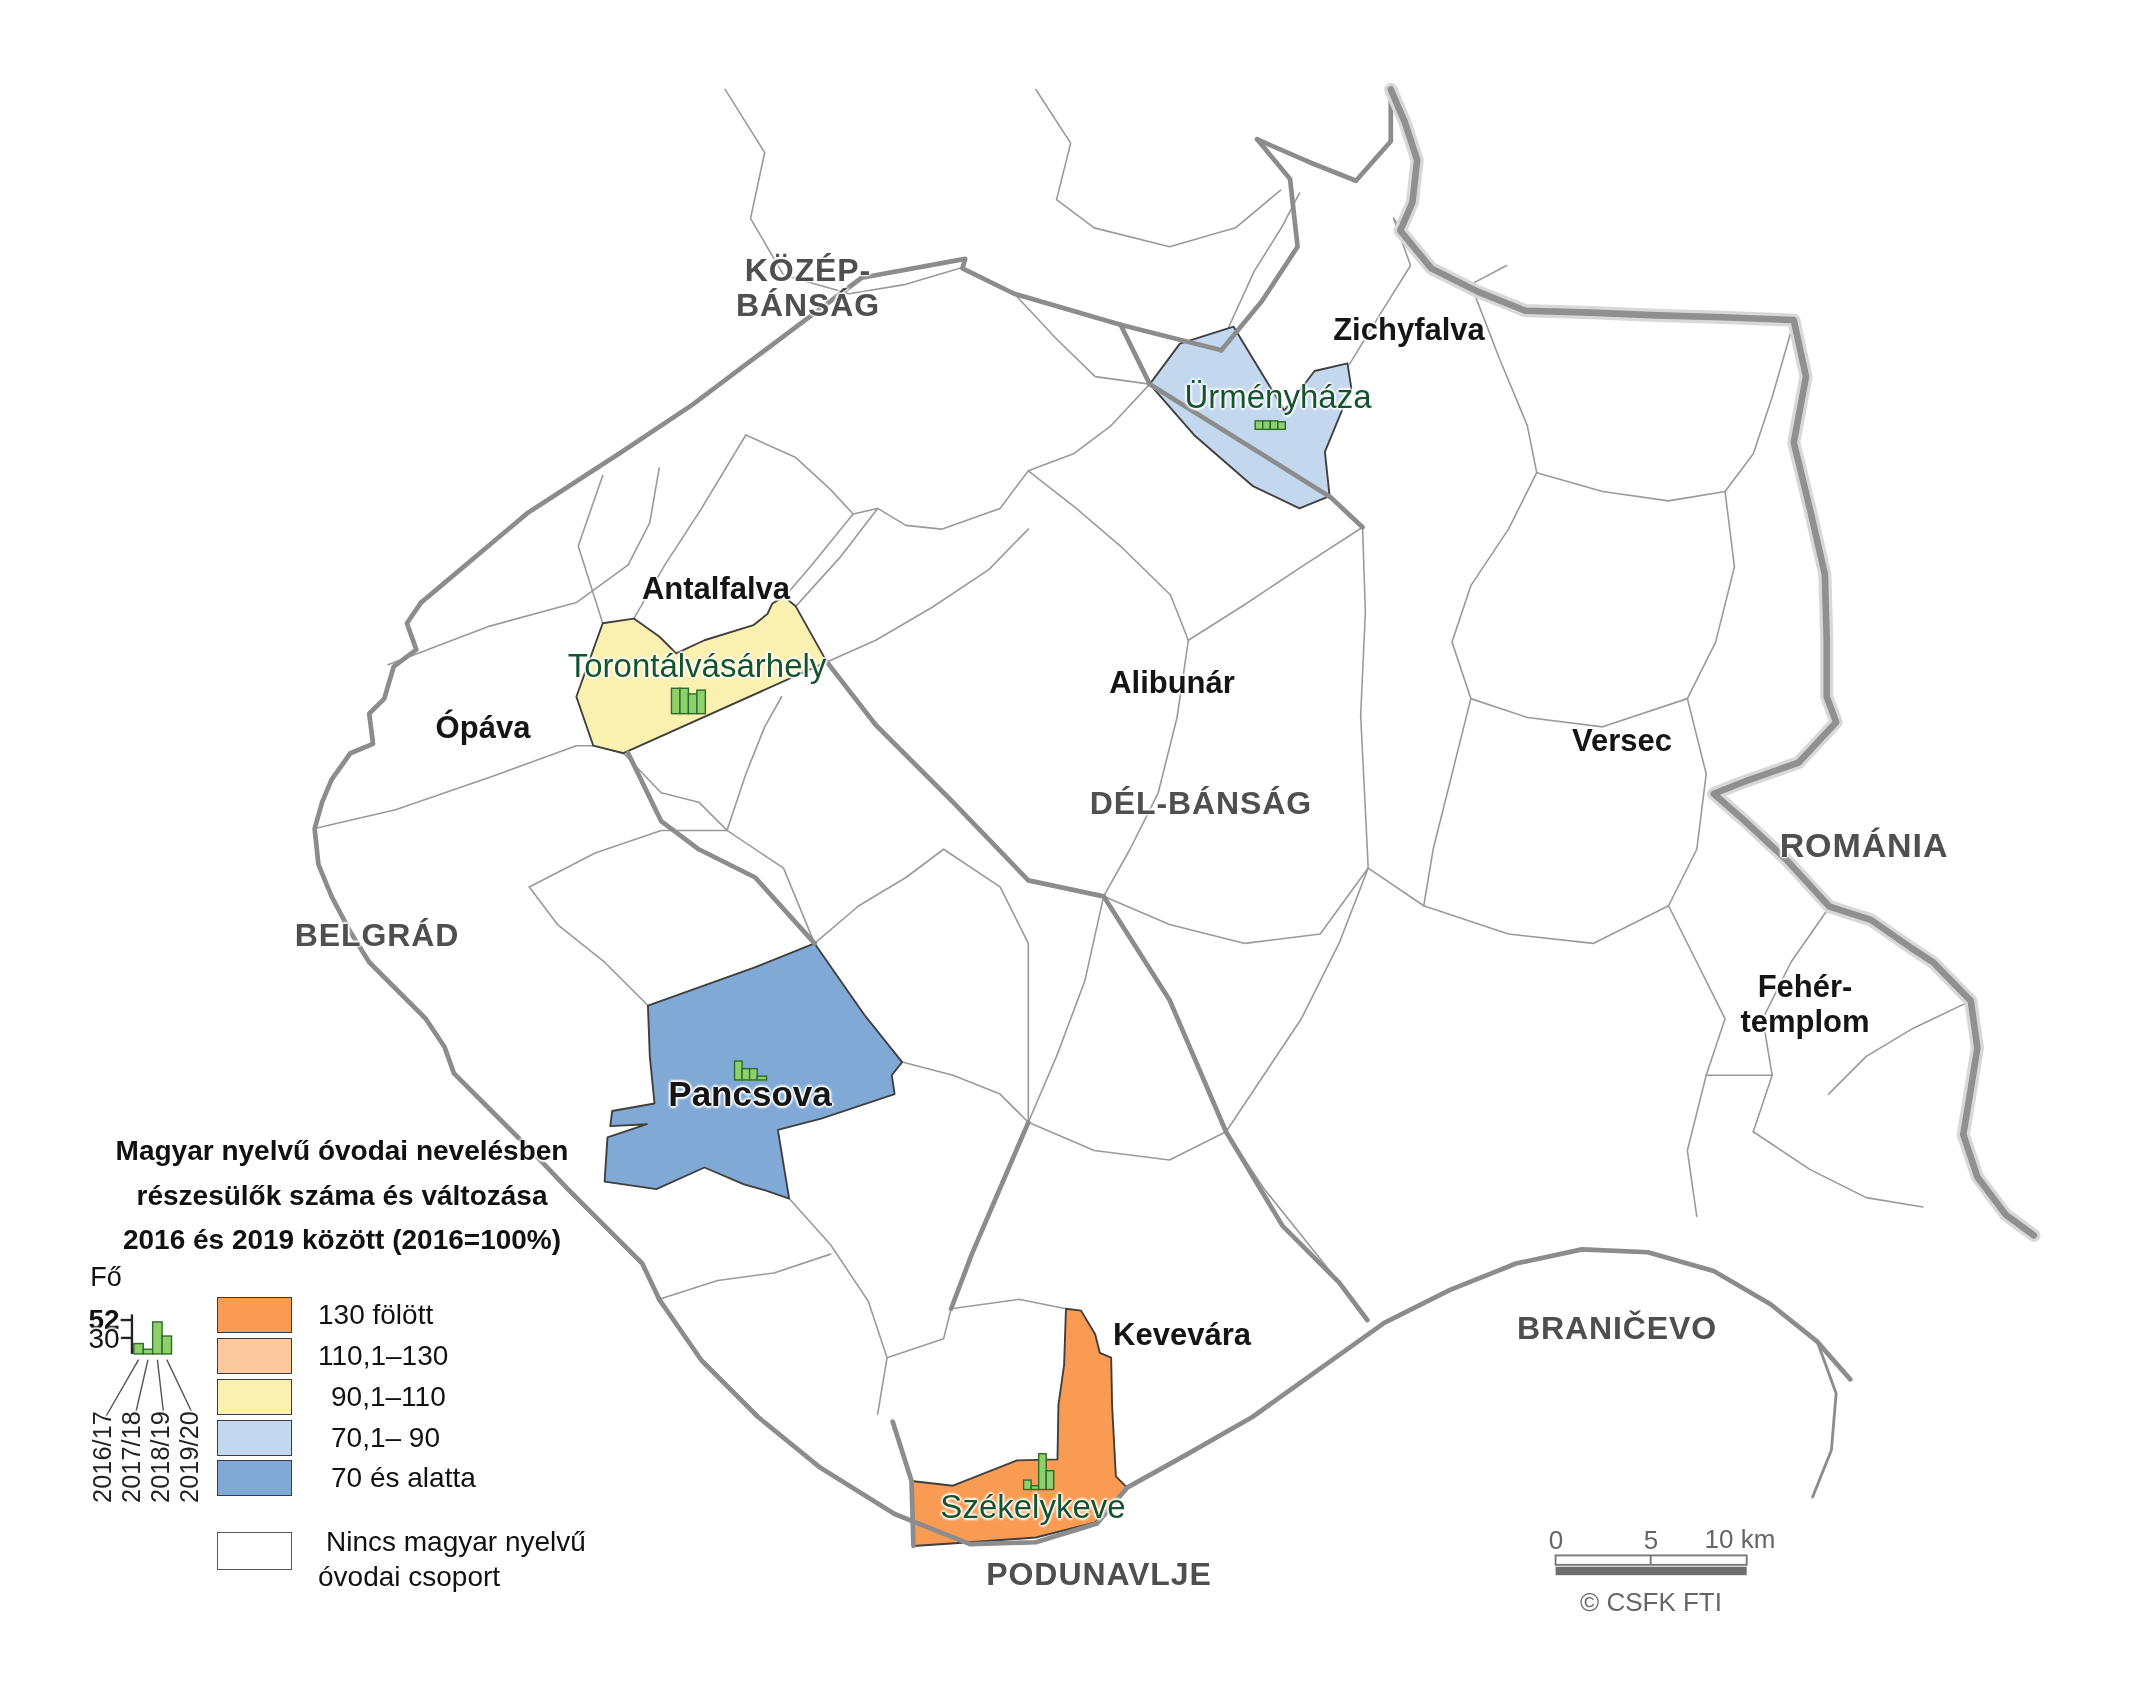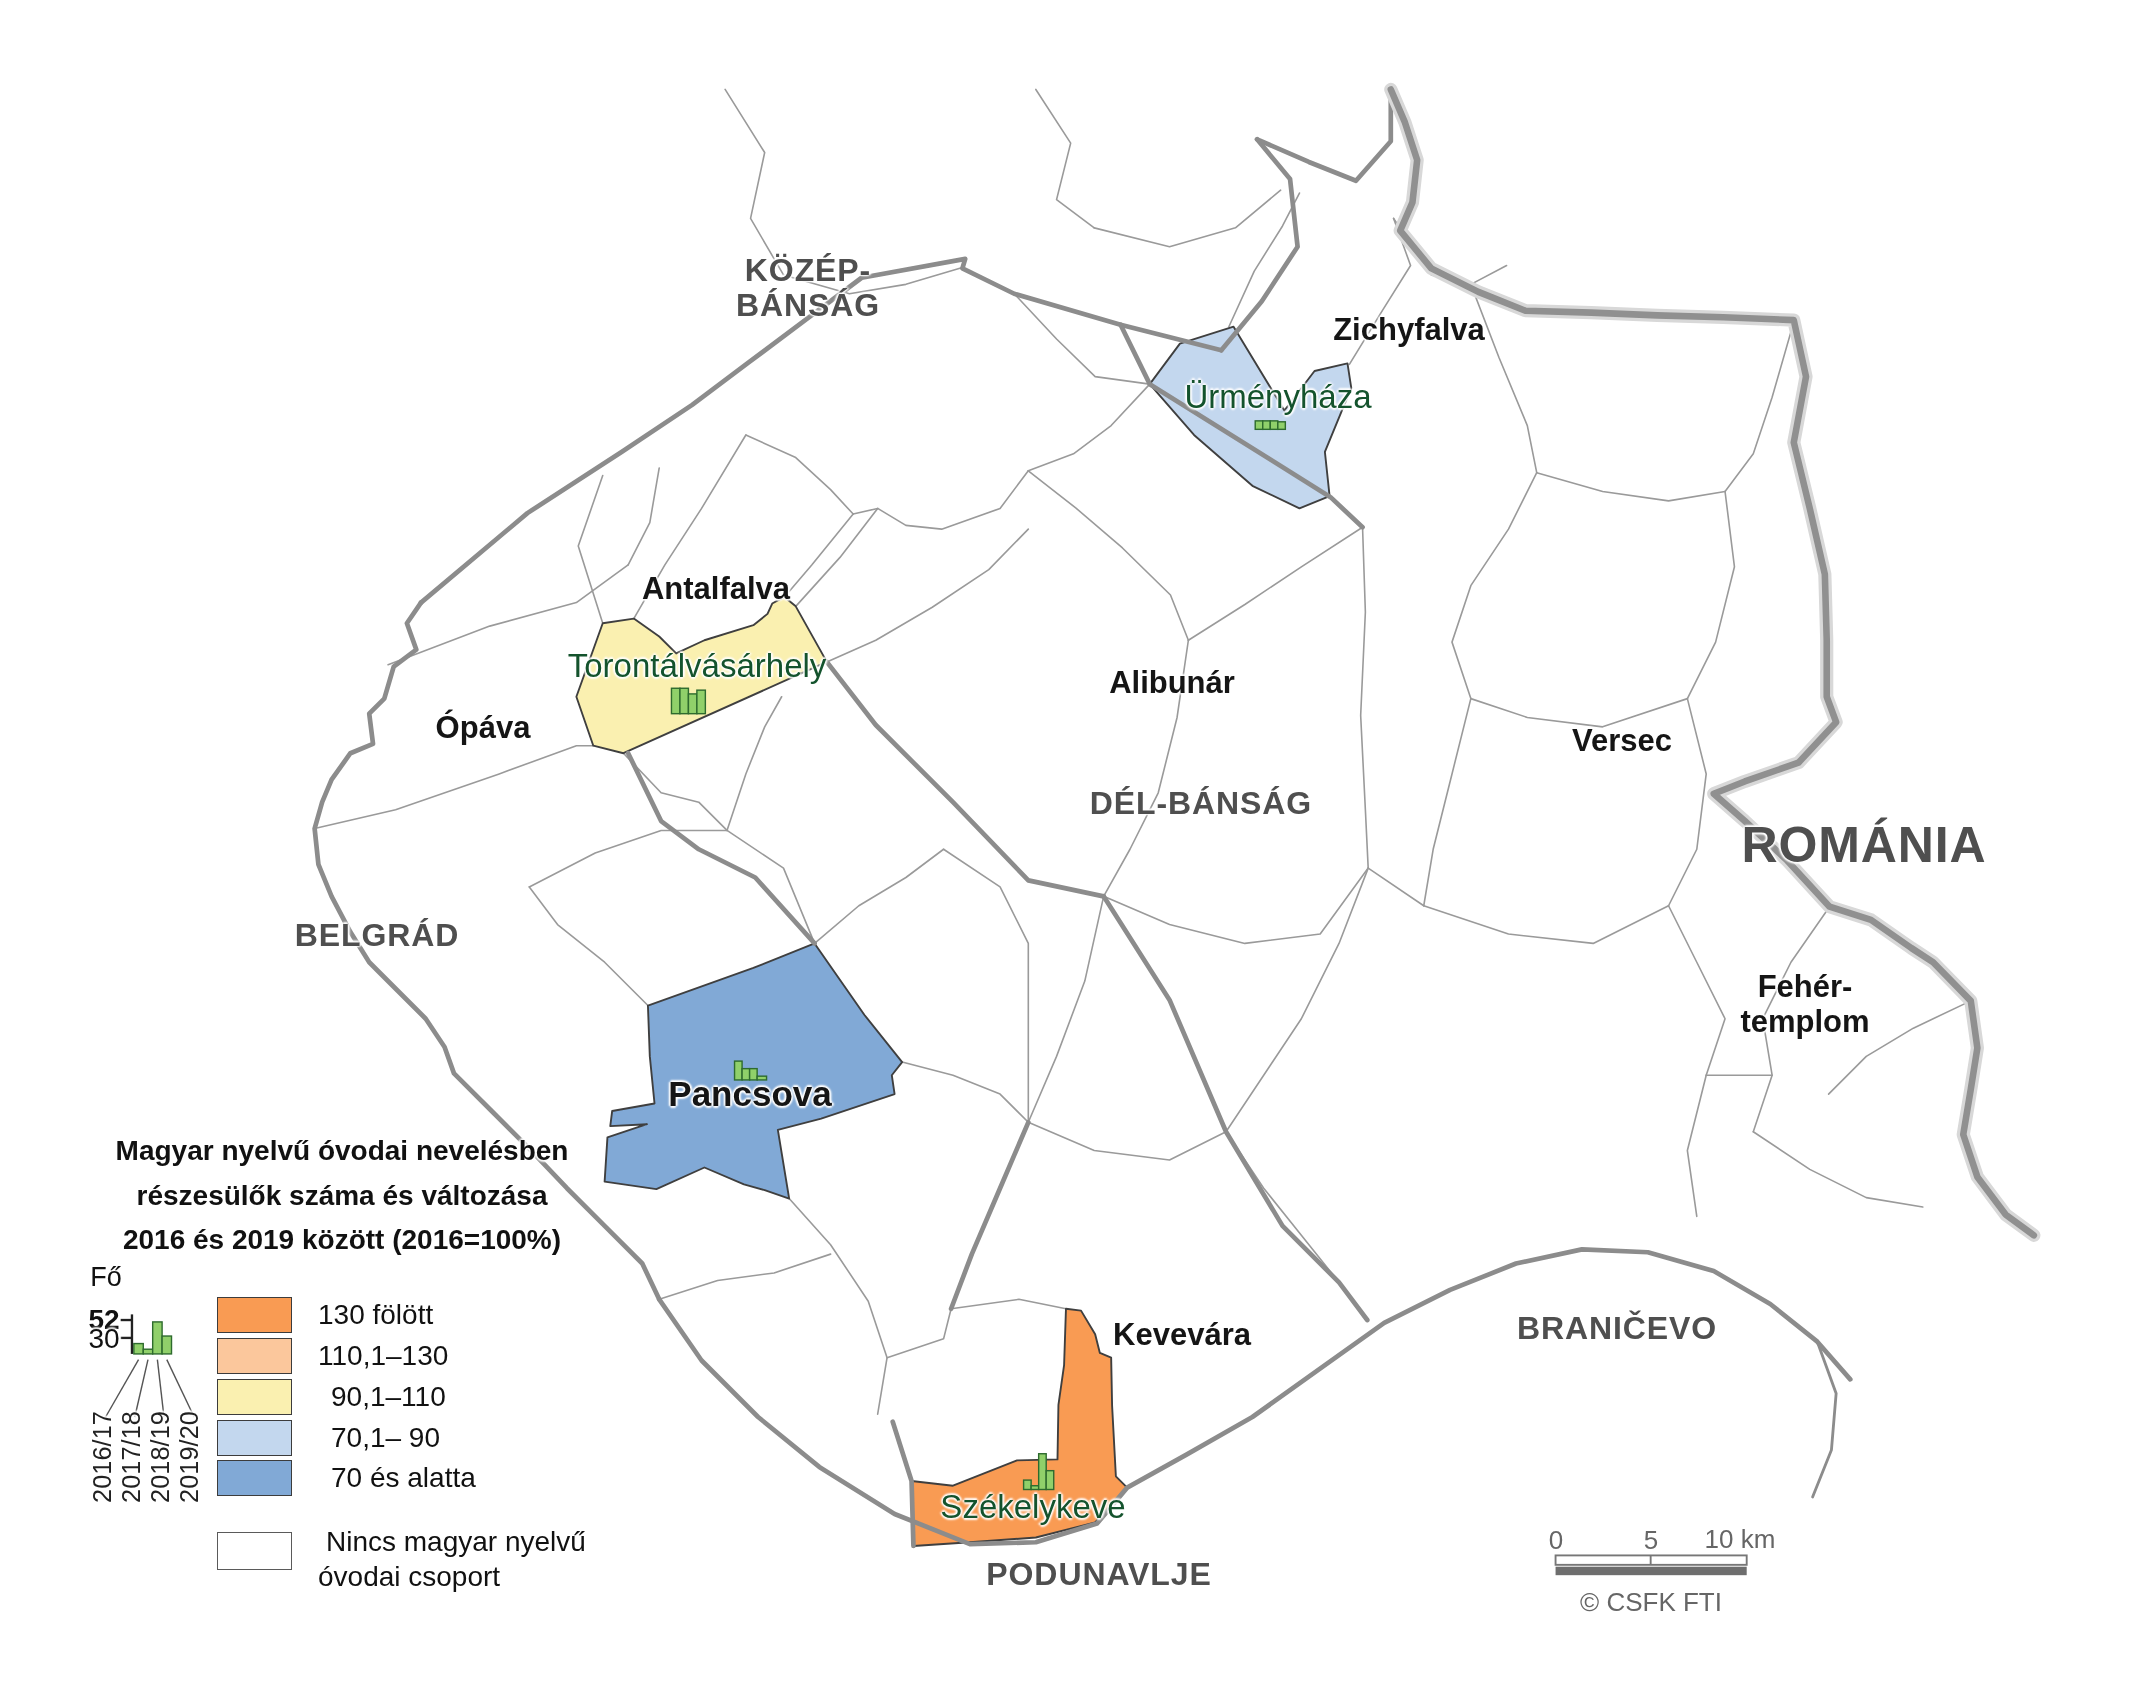--- a/index.html
+++ b/index.html
@@ -6,21 +6,21 @@
   #stage{position:relative;width:2089px;height:1707px;background:#ffffff;overflow:hidden;
          font-family:"Liberation Sans",sans-serif;}
   #mapsvg{position:absolute;left:0;top:0;}
   .lbl{position:absolute;transform:translate(-50%,-50%);white-space:nowrap;
        font-family:"Liberation Sans",sans-serif;
        text-shadow:-1.9px 0 1.9px #fff,1.9px 0 1.9px #fff,0 -1.9px 1.9px #fff,0 1.9px 1.9px #fff;}
   .muni{font-weight:bold;font-size:31px;color:#151515;}
   .sett{font-size:33px;color:#14532d;}
   .sett-b{font-weight:bold;font-size:35px;color:#151515;}
   .dist{font-weight:bold;font-size:32px;color:#4f4f4f;letter-spacing:0.9px;}
-  .dist-lg{font-weight:bold;font-size:50px;color:#4f4f4f;letter-spacing:0.9px;}
+  .dist-lg{font-weight:bold;font-size:34px;color:#4f4f4f;letter-spacing:0.9px;}
   .title-line{font-weight:bold;font-size:28px;color:#111;}
   .leg{font-size:28px;color:#111;}
   .ticknum{font-size:28px;color:#111;}
   .unit{font-size:27px;color:#111;}
   .yr{font-size:25.4px;color:#222;transform:translate(-50%,-50%) rotate(-90deg);}
   .scl{font-size:26px;color:#666;text-shadow:none;}
   .sw{position:absolute;left:217px;width:75px;height:36px;border:1.9px solid #3c3c3c;box-sizing:border-box;}
   .sw.c1{background:#F99B53;}
   .sw.c2{background:#FBC79C;}
   .sw.c3{background:#FAF0B0;}

